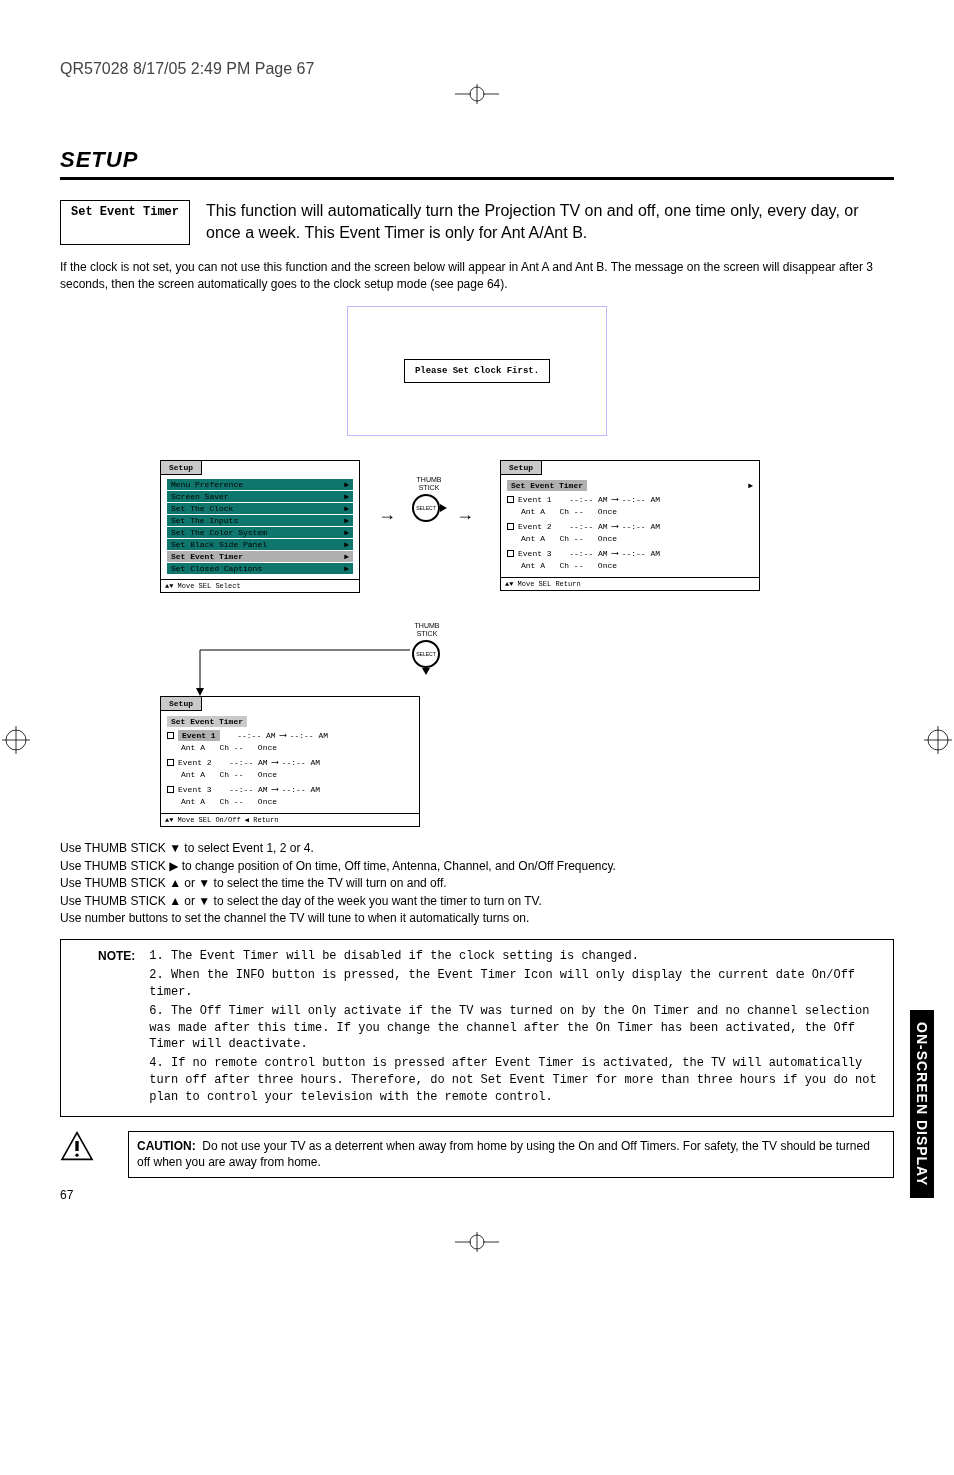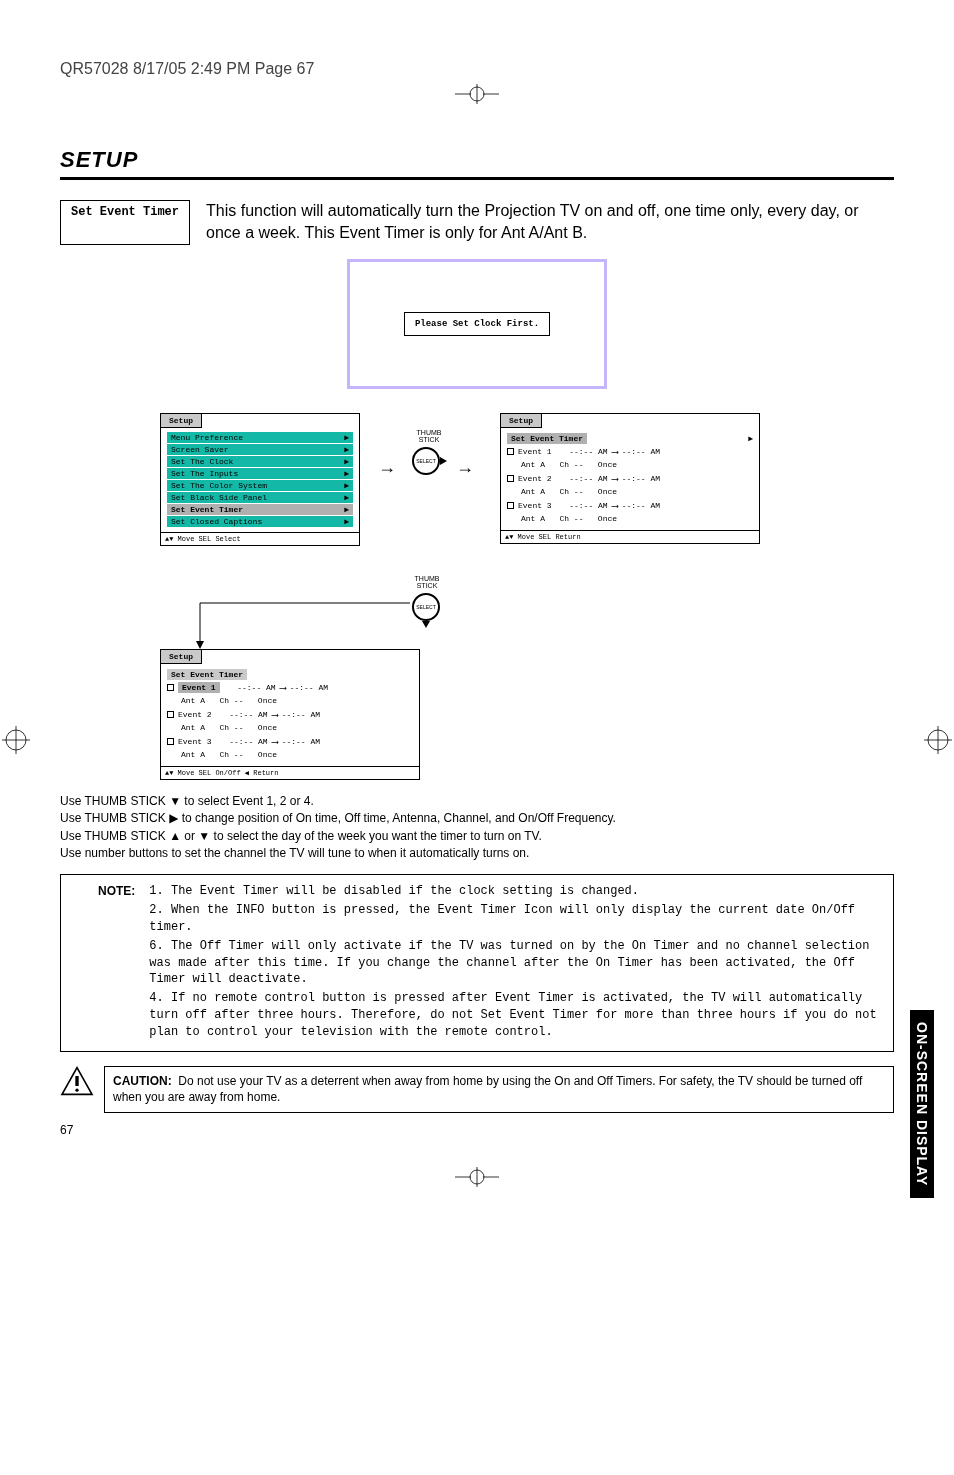--- a/index.html
+++ b/index.html
@@ -56,21 +56,21 @@
   }
   .intro-text { flex: 1; font-size: 16px; line-height: 1.4; }
   .body-text { font-size: 12px; line-height: 1.4; margin-bottom: 14px; }
 
   .clock-box-wrap {
     display: flex;
     justify-content: center;
     margin: 10px 0 24px 0;
   }
   .clock-box {
-    border: 3px solid #c4b5fd;
+    border: 1px solid #c4b5fd;
     width: 260px;
     height: 130px;
     display: flex;
     align-items: center;
     justify-content: center;
   }
   .clock-msg {
     border: 1px solid #000;
     font-family: "Courier New", monospace;
     font-size: 9px;
@@ -98,21 +98,21 @@
     background: #c9c9c9;
     padding: 2px 8px;
     font-weight: bold;
     border-right: 1px solid #000;
     border-bottom: 1px solid #000;
   }
   .osd-panel .inner {
     padding: 4px 6px 4px 6px;
   }
   .menu-item {
-    background: #14b8a6;
+    background: #0f766e;
     padding: 1px 4px;
     margin-bottom: 1px;
     display: flex;
     justify-content: space-between;
     align-items: center;
   }
   .menu-item.sel { background: #b0b0b0; font-weight: bold; }
   .menu-item .chev { font-size: 8px; }
   .footer-bar {
     border-top: 1px solid #000;
@@ -208,20 +208,21 @@
   .caution-icon {
     width: 34px;
     flex-shrink: 0;
   }
   .caution-box {
     border: 1px solid #000;
     padding: 6px 8px;
     font-size: 12px;
     line-height: 1.4;
     flex: 1;
+    margin-left: 24px;
   }
 
   .side-tab {
     position: absolute;
     right: 20px;
     top: 1010px;
     background: #000;
     color: #fff;
     writing-mode: vertical-rl;
     font-weight: bold;
@@ -257,20 +258,21 @@
   </div>
 
   <div class="section-title">SETUP</div>
   <div class="title-rules"></div>
 
   <div class="intro-row">
     <div class="label-box">Set Event Timer</div>
     <div class="intro-text">This function will automatically turn the Projection TV on and off, one time only, every day, or once a week.  This Event Timer is only for Ant A/Ant B.</div>
   </div>
 
+  <p class="body-text">If the clock is not set, you can not use this function and the screen below will appear in Ant A and Ant B.  The message on the screen will disappear after 3 seconds, then the screen automatically goes to the clock setup mode (see page 64).</p>
 
   <div class="clock-box-wrap">
     <div class="clock-box">
       <div class="clock-msg">Please Set Clock First.</div>
     </div>
   </div>
 
   <div class="diagram-area">
 
     <div class="osd-panel" style="left:100px; top:0;">
@@ -360,20 +362,21 @@
         <div class="event-sub"><span>Ant A</span>&nbsp;&nbsp;&nbsp;<span>Ch --</span>&nbsp;&nbsp;&nbsp;<span>Once</span></div>
       </div>
       <div class="footer-bar">▲▼ Move  SEL On/Off  ◀ Return</div>
     </div>
 
   </div>
 
   <div class="instructions">
     <p>Use THUMB STICK ▼ to select Event 1, 2 or 4.</p>
     <p>Use THUMB STICK ▶ to change position of On time, Off time, Antenna, Channel, and On/Off Frequency.</p>
+    <p>Use THUMB STICK ▲ or ▼ to select the time the TV will turn on and off.</p>
     <p>Use THUMB STICK ▲ or ▼ to select the day of the week you want the timer to turn on TV.</p>
     <p>Use number buttons to set the channel the TV will tune to when it automatically turns on.</p>
   </div>
 
   <div class="note-box">
     <div class="note-label">NOTE:</div>
     <ol>
       <li>1. The Event Timer will be disabled if the clock setting is changed.</li>
       <li>2. When the INFO button is pressed, the Event Timer Icon will only display the current date On/Off timer.</li>
       <li>6. The Off Timer will only activate if the TV was turned on by the On Timer and no channel selection was made after this time.  If you change the channel after the On Timer has been activated, the Off Timer will deactivate.</li>

